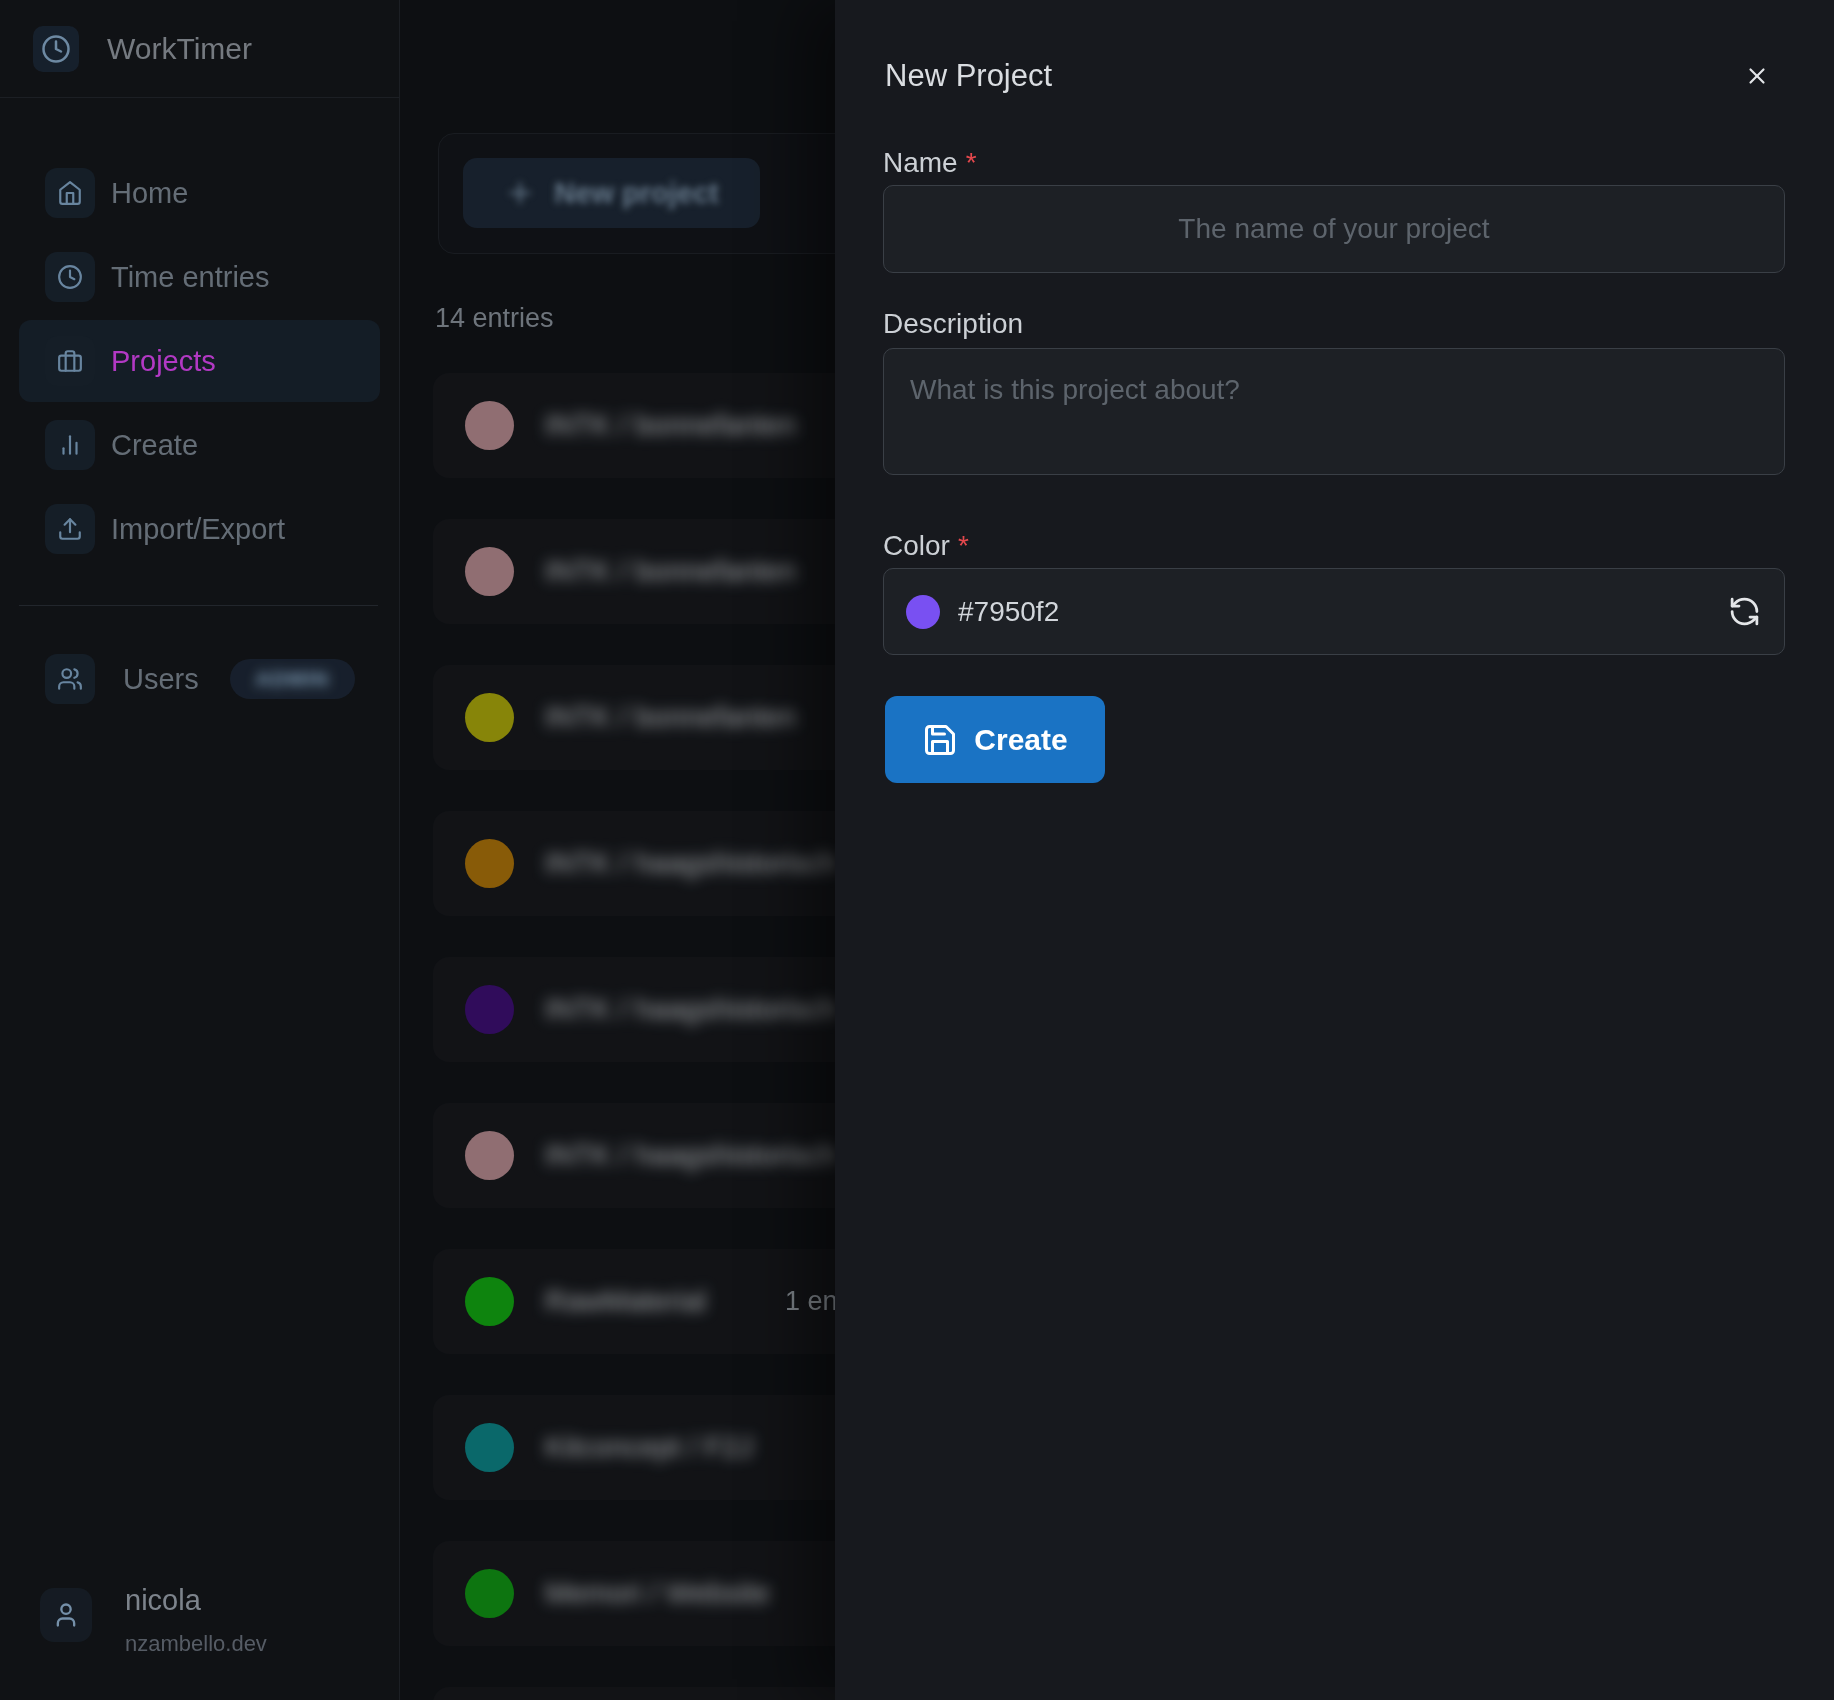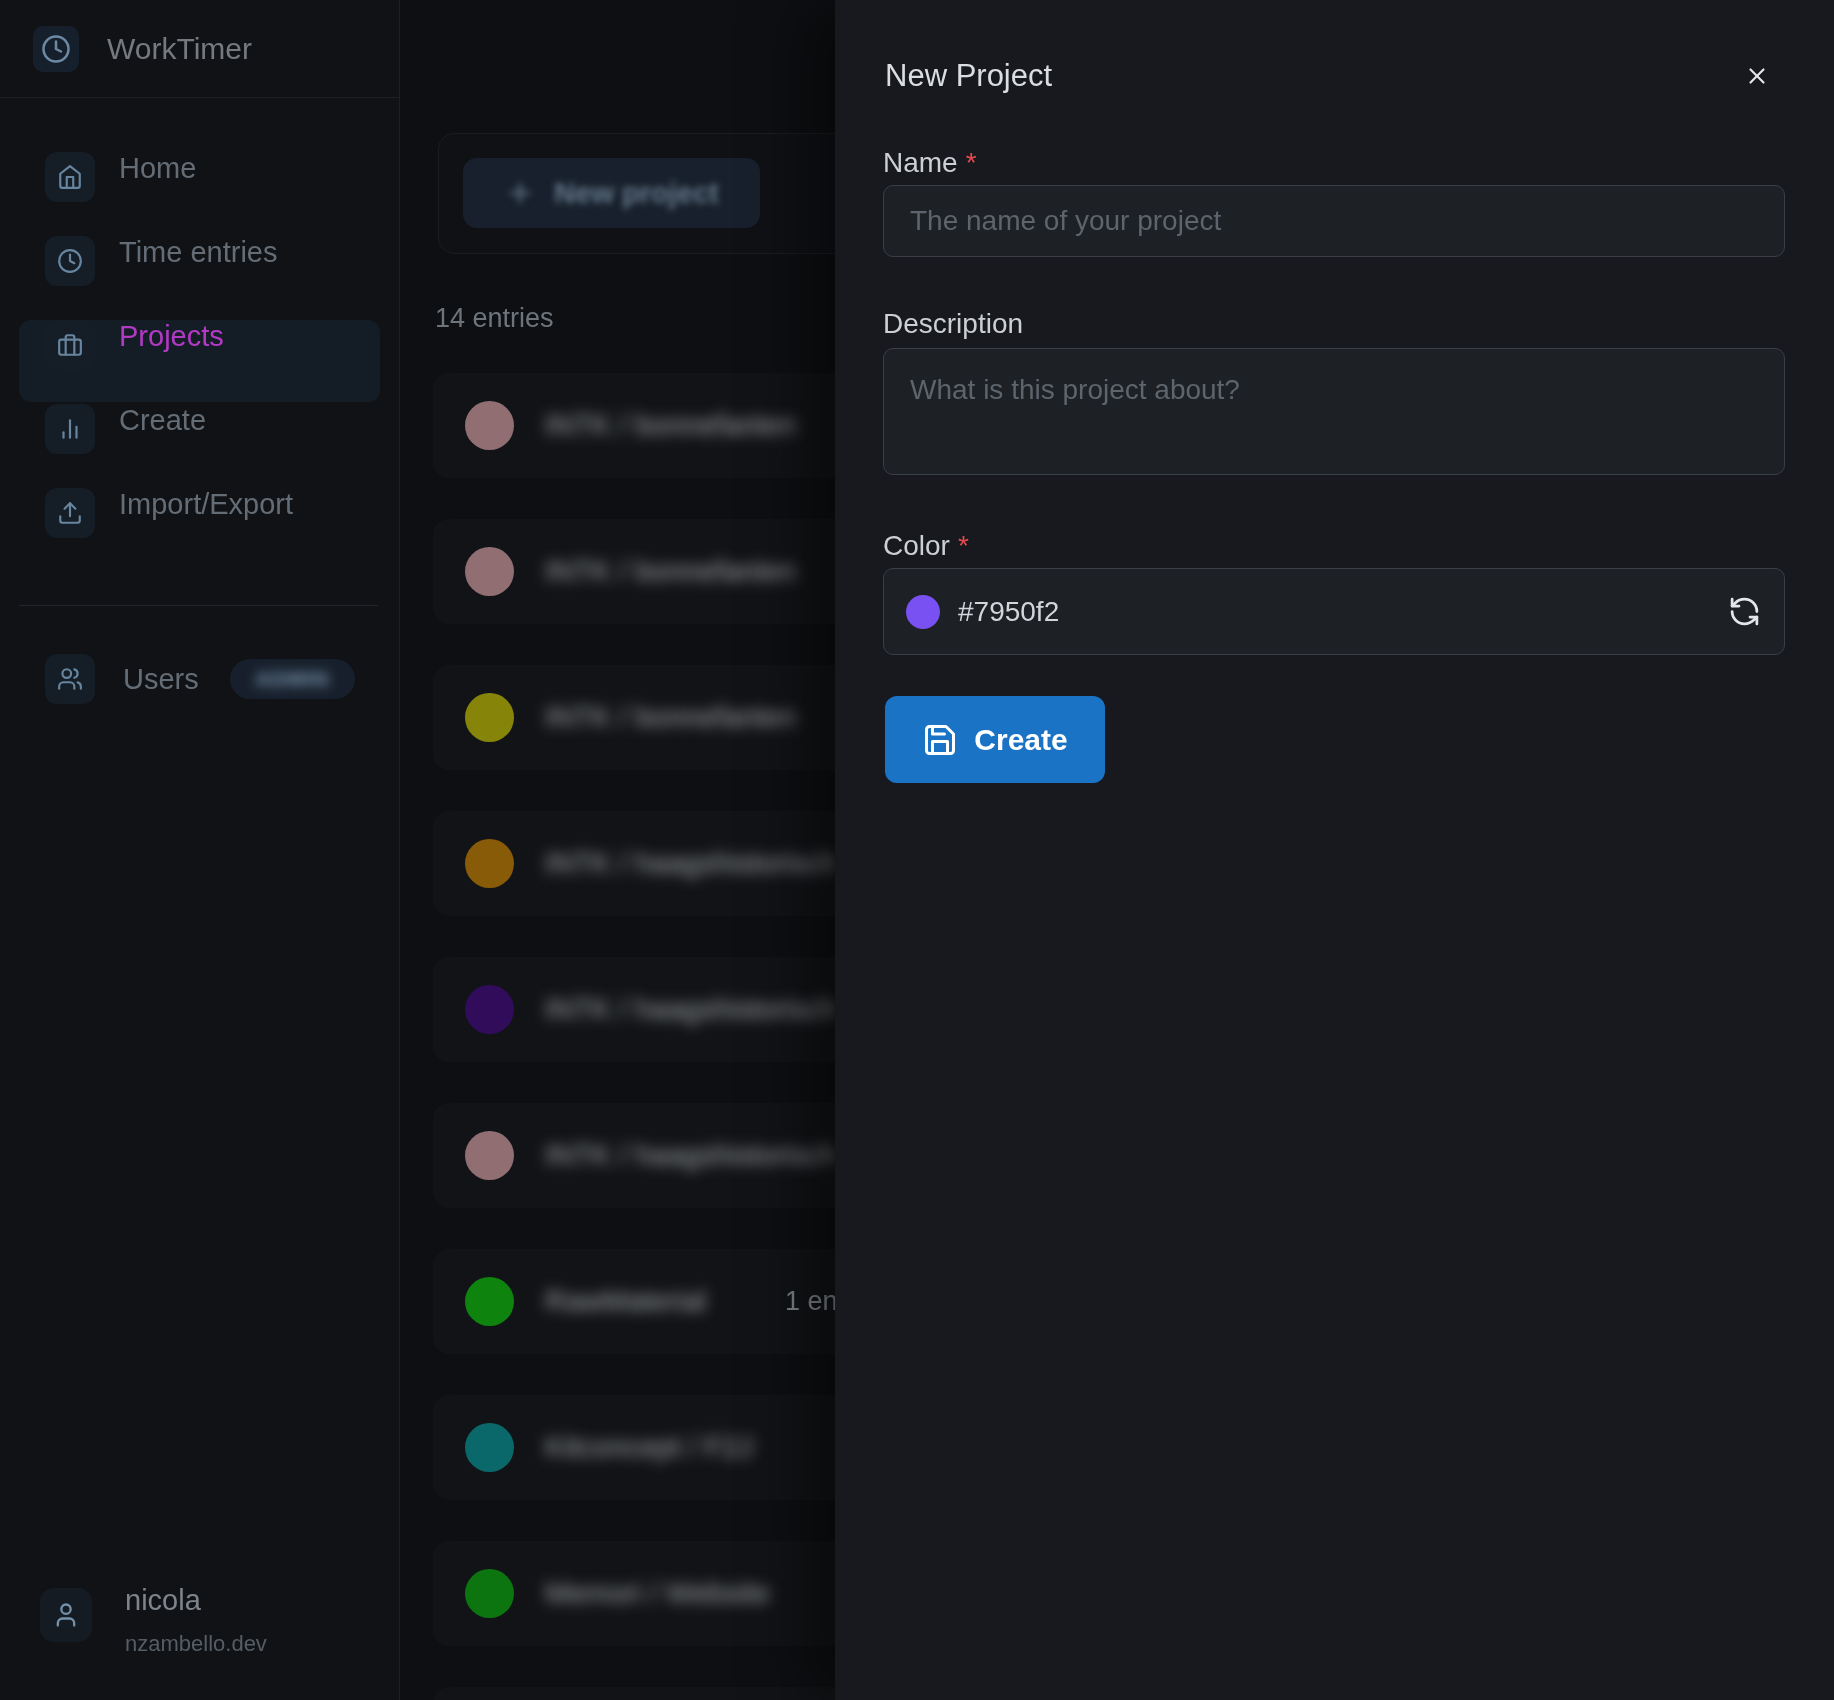--- a/index.html
+++ b/index.html
@@ -25,21 +25,21 @@
   .project-count{position:absolute;left:352px;top:37px;font-size:27px;color:#99a0a8;white-space:nowrap;}
   .blur-7{filter:blur(7px);}
   .blur-6{filter:blur(6px);}
   .blur-3{filter:blur(3.5px);}
   
   .sidebar{position:absolute;left:0;top:0;width:400px;height:1700px;background:#14161a;border-right:1px solid #23272d;z-index:2;}
   .app-header{position:absolute;left:0;top:0;width:399px;height:98px;border-bottom:1px solid #23272d;}
   .logo-tile{position:absolute;left:33px;top:26px;width:46px;height:46px;border-radius:10px;background:#1c2836;display:flex;align-items:center;justify-content:center;color:#85a8c7;}
   .app-title{position:absolute;left:107px;top:32px;font-size:30px;font-weight:500;color:#8f959d;}
   .nav{position:absolute;left:19px;top:152px;width:361px;}
-  .nav-item{position:relative;height:82px;border-radius:12px;margin-bottom:2px;display:flex;padding-left:26px;gap:24px;cursor:pointer;}
+  .nav-item{position:relative;height:82px;border-radius:12px;margin-bottom:2px;display:flex;align-items:center;padding-left:26px;gap:16px;cursor:pointer;}
   .nav-item.active{background:#19242f;}
   .tile{width:50px;height:50px;border-radius:12px;background:#1a2530;display:flex;align-items:center;justify-content:center;color:#7fa3c3;flex:0 0 auto;}
   .nav-label{font-size:29px;color:#7b8590;}
   .nav-item.active .nav-label{color:#d946ef;}
   .side-divider{position:absolute;left:19px;top:605px;width:359px;height:1px;background:#2a2f36;}
   .users-row{position:absolute;left:19px;top:638px;width:361px;height:82px;display:flex;align-items:center;padding-left:26px;gap:28px;cursor:pointer;}
   .admin-badge{margin-left:3px;min-width:125px;height:40px;border-radius:20px;background:#1d2736;display:inline-flex;align-items:center;justify-content:center;font-size:21px;font-weight:700;letter-spacing:1px;color:#9cc0de;}
   .bottom-user{position:absolute;left:40px;top:1588px;display:flex;gap:33px;cursor:pointer;}
   .avatar-tile{width:52px;height:54px;border-radius:14px;background:#1a222b;display:flex;align-items:center;justify-content:center;color:#8fb0cf;flex:0 0 auto;}
   .bu-name{font-size:29px;color:#99a1ab;line-height:29px;margin-top:-2px;}
@@ -51,21 +51,21 @@
   .drawer-title{position:absolute;left:50px;top:58px;font-size:31px;font-weight:500;color:#dadde1;}
   .close-btn{position:absolute;left:900px;top:54px;width:44px;height:44px;background:none;border:none;display:flex;align-items:center;justify-content:center;color:#e2e5e8;cursor:pointer;padding:0;}
   .field-label{position:absolute;left:48px;font-size:28px;color:#ccd0d5;}
   .req{color:#e5484d;margin-left:8px;}
   .text-field{
     position:absolute;left:48px;width:902px;background:#1d2025;border:1px solid #3a3f46;border-radius:10px;
     color:#d2d6db;font-size:28px;font-family:inherit;padding:0 26px;outline:none;
   }
   .text-field::placeholder{color:#5d646c;opacity:1;}
   textarea.text-field{padding:24px 26px;resize:none;line-height:34px;}
-  .field-name{top:185px;height:72px;}
+  .field-name{top:185px;height:88px;text-align:center;}
   .field-desc{top:348px;height:127px;}
   .color-field{
     position:absolute;left:48px;top:568px;width:902px;height:87px;background:#1d2025;border:1px solid #3a3f46;border-radius:10px;
     display:flex;align-items:center;padding:0 22px;gap:18px;cursor:pointer;
   }
   .swatch{width:34px;height:34px;border-radius:50%;flex:0 0 auto;}
   .color-value{font-size:28px;color:#d2d6db;flex:1 1 auto;}
   .refresh-btn{background:none;border:none;color:#e4e6e9;width:36px;height:36px;padding:0;display:flex;align-items:center;justify-content:center;cursor:pointer;}
   .create-btn{
     position:absolute;left:50px;top:696px;width:220px;height:87px;border:none;border-radius:12px;background:#1a73c4;

